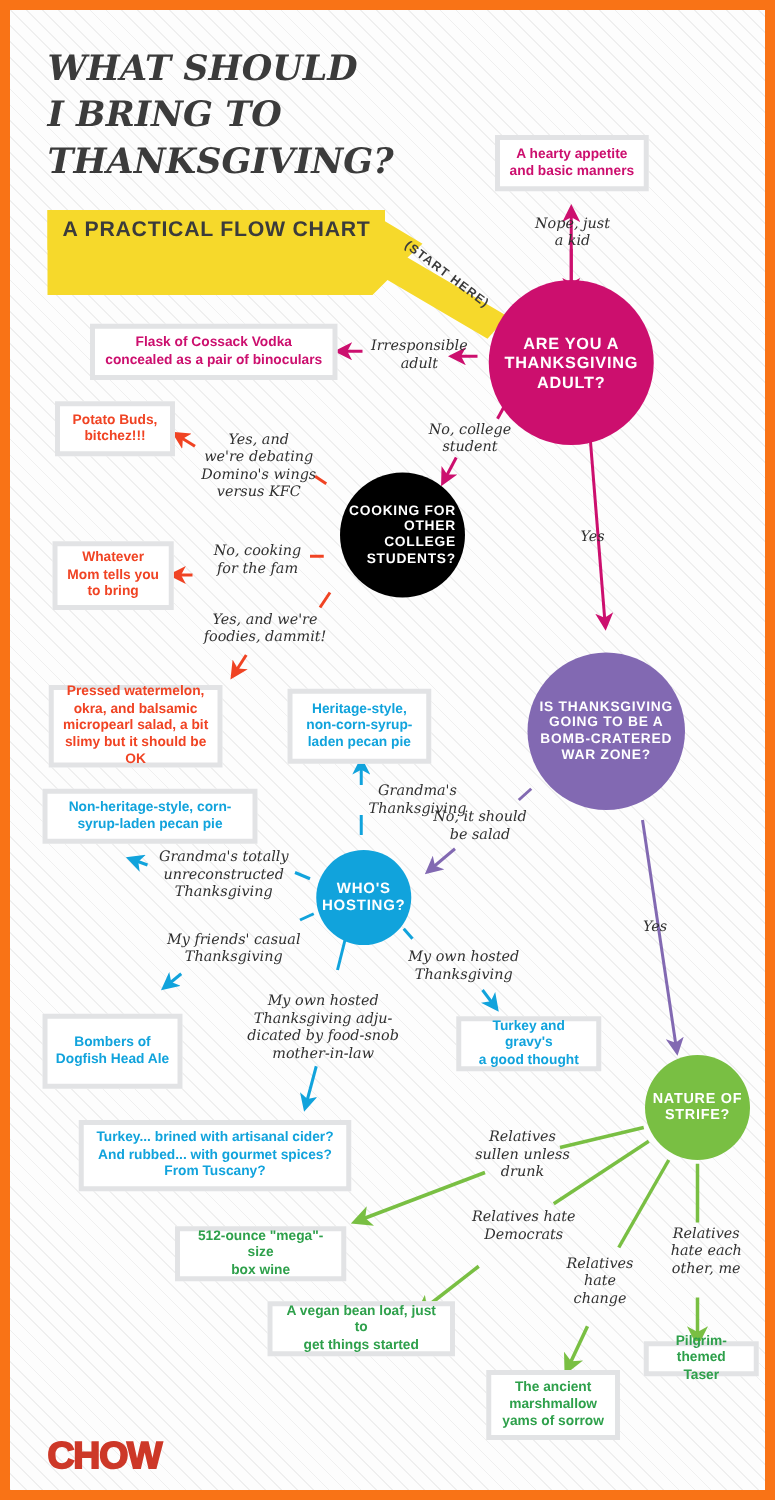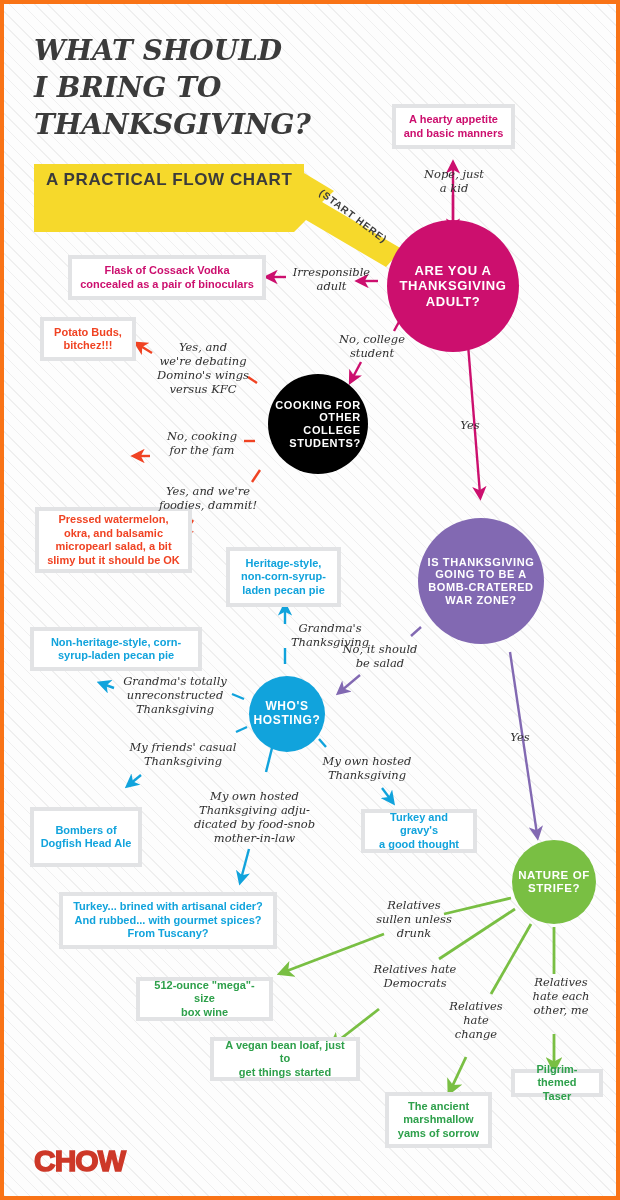--- a/index.html
+++ b/index.html
@@ -7,21 +7,21 @@
     background:#ffffff;
     font-family:"Liberation Sans", sans-serif;
   }
   #page{
     position:relative;
     width:620px;
     height:1200px;
     overflow:hidden;
     background:#fdfdfd;
     box-sizing:border-box;
-    border:4px solid #f97316;
+    border:8px solid #f97316;
   }
   #stripes{
     position:absolute;
     left:0;top:0;right:0;bottom:0;
     background-image:repeating-linear-gradient(45deg,
        rgba(0,0,0,0.055) 0px, rgba(0,0,0,0.055) 1px,
        rgba(0,0,0,0) 1px, rgba(0,0,0,0) 9px);
     pointer-events:none;
   }
   #svglayer{position:absolute;left:0;top:0;width:620px;height:1200px;}
@@ -223,22 +223,25 @@
 
   <div class="box" style="left:388px;top:100px;width:123px;height:45px;color:#cc0f6e;">A hearty appetite
 and basic manners</div>
 
   <div class="box" style="left:64px;top:251px;width:198px;height:45px;color:#cc0f6e;">Flask of Cossack Vodka
 concealed as a pair of binoculars</div>
 
   <div class="box" style="left:36px;top:313px;width:96px;height:44px;color:#f04323;">Potato Buds,
 bitchez!!!</div>
 
-
-  <div class="box" style="left:31px;top:503px;width:157px;height:66px;color:#f04323;">Pressed watermelon,
+  <div class="box" style="left:34px;top:425px;width:97px;height:55px;color:#f04323;">Whatever
+Mom tells you
+to bring</div>
+
+  <div class="box" style="left:31px;top:540px;width:139px;height:66px;color:#f04323;">Pressed watermelon,
 okra, and balsamic
 micropearl salad, a bit
 slimy but it should be OK</div>
 
   <div class="box" style="left:222px;top:543px;width:115px;height:60px;color:#11a3dc;">Heritage-style,
 non-corn-syrup-
 laden pecan pie</div>
 
   <div class="box" style="left:26px;top:623px;width:172px;height:44px;color:#11a3dc;">Non-heritage-style, corn-
 syrup-laden pecan pie</div>

